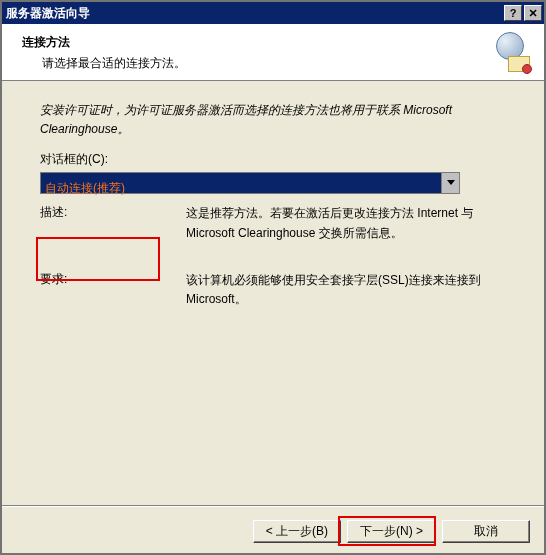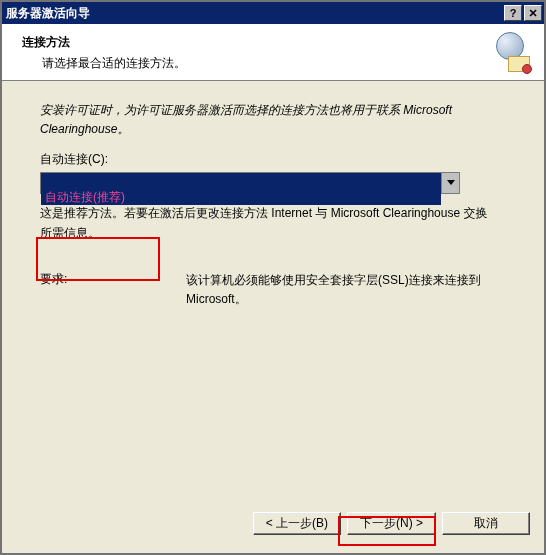--- a/index.html
+++ b/index.html
@@ -15,28 +15,28 @@
   .header-icon { width:40px; height:40px; margin-left:8px; position:relative;}
   .globe { width:28px; height:28px; border-radius:50%; background: radial-gradient(circle at 30% 30%, #e8f0f8, #8aa5c2); border:1px solid #5a7a9a; position:absolute; top:0; right:6px;}
   .cert { width:22px; height:16px; background:#f5e8b0; border:1px solid #c0a040; position:absolute; bottom:0; right:0;}
   .cert::after{content:""; width:8px;height:8px;border-radius:50%;background:#d04040;position:absolute;right:-3px;bottom:-3px;border:1px solid #a02020;}
   .body { flex:1; background:#ece9d8; padding: 14px 26px; position:relative;}
   .para { margin: 6px 8px 10px 12px; line-height:1.6;font-style:italic;}
   .fieldlabel { margin: 12px 0 4px 12px;}
   .combo-wrap { margin-left:12px; width:420px; position:relative;}
   .red-box1 { border:2px solid #e00000; padding:2px 0 2px 0; position:absolute; left:34px; top:156px; width:124px; height:44px; pointer-events:none;}
   .combo { width:420px; height:22px; display:flex; border:1px solid #7a7a7a;}
-  .combo-text { flex:1; background:#0a246a; color:#ec4899; padding:16px 4px;}
+  .combo-text { flex:1; background:#0a246a; color:#f97316; padding:7px 4px;}
   .combo-btn { width:18px; background:#c0c0c0; border-left:1px solid #808080; display:flex; align-items:center; justify-content:center;}
   .combo-btn svg{display:block;}
   .row { display:flex; margin:10px 0 0 12px;}
   .row-label { width:146px; flex-shrink:0;}
   .row-text { flex:1; line-height:1.6; padding-right:20px;}
   .sep { position:absolute; left:0; right:0; bottom:46px; border-top:1px solid #808080; border-bottom:1px solid #fff;}
-  .footer { position:absolute; left:0; right:0; bottom:8px; height:44px; background:#ece9d8; display:flex; align-items:center; justify-content:flex-end; padding-right:14px;}
+  .footer { position:absolute; left:0; right:0; bottom:0; height:44px; background:#ece9d8; display:flex; align-items:center; justify-content:flex-end; padding-right:14px;}
   .btn { height:23px; padding: 0 12px; background:#ece9d8; border:1px solid #404040; border-top-color:#fff; border-left-color:#fff; box-shadow: inset -1px -1px 0 #808080, inset 1px 1px 0 #e8e8e8; margin-left:6px; font-family:inherit; font-size:12px; cursor:default; min-width:88px;}
   .red-box2 { position:absolute; border:2px solid #e00000; pointer-events:none; width:98px; height:30px; right:108px; bottom:7px;}
 </style>
 </head>
 <body>
 
 <div class="window">
   <div class="titlebar">
     <span class="title">服务器激活向导</span>
     <div class="winbtn">
@@ -54,33 +54,34 @@
     </div>
     <div class="header-icon">
       <div class="globe"></div>
       <div class="cert"></div>
     </div>
   </div>
 
   <div class="body">
     <div class="para">安装许可证时，为许可证服务器激活而选择的连接方法也将用于联系 Microsoft Clearinghouse。</div>
 
-    <div class="fieldlabel">自动连接(C):</div>
+    <div class="fieldlabel">对话框的(C):</div>
     <div class="combo-wrap">
       <div class="combo">
         <div class="combo-text">自动连接(推荐)</div>
         <div class="combo-btn">
           <svg width="8" height="6">
               <polygon points="0,0 8,0 4,5" fill="#000"></polygon>
             </svg>
         </div>
       </div>
     </div>
 
     <div class="row">
+      <div class="row-label">描述:</div>
       <div class="row-text">这是推荐方法。若要在激活后更改连接方法 Internet 与 Microsoft Clearinghouse 交换所需信息。</div>
     </div>
 
     <div class="row" style="margin-top:28px">
       <div class="row-label">要求:</div>
       <div class="row-text">该计算机必须能够使用安全套接字层(SSL)连接来连接到 Microsoft。</div>
     </div>
 
     <div class="sep"></div>
     <div class="footer">

